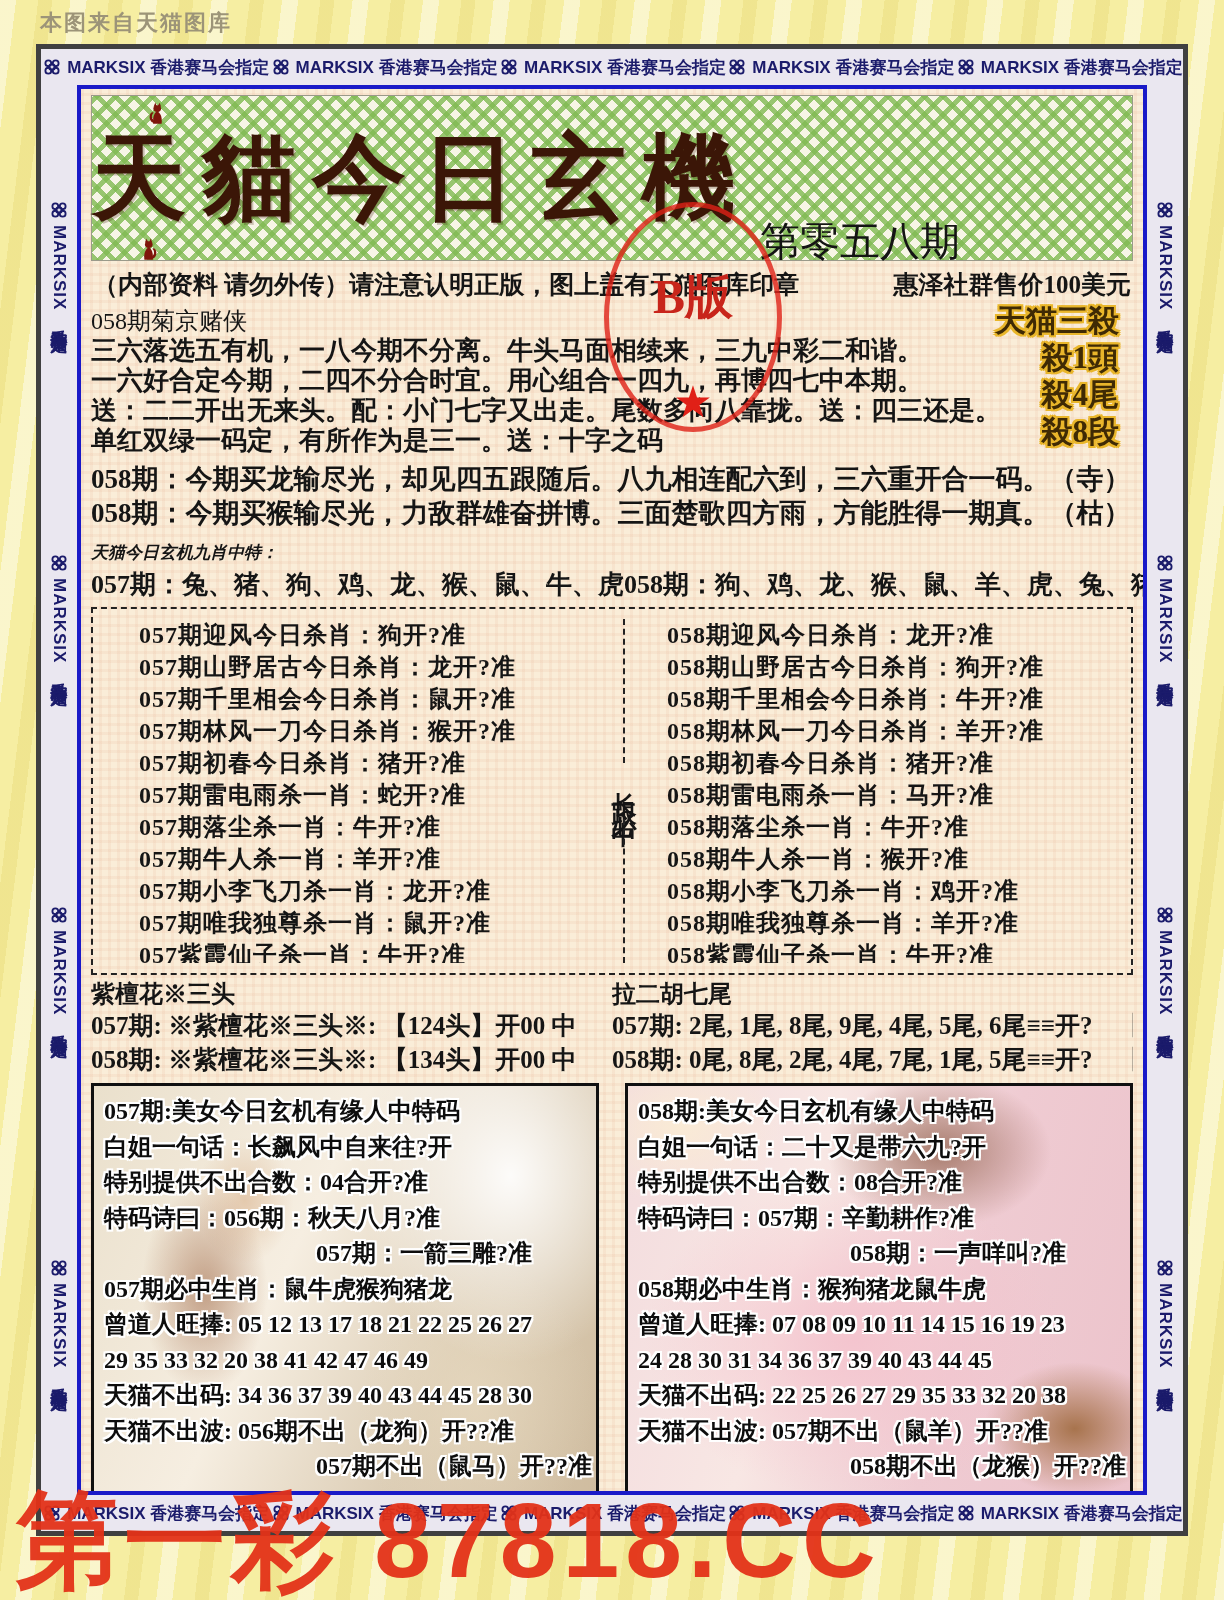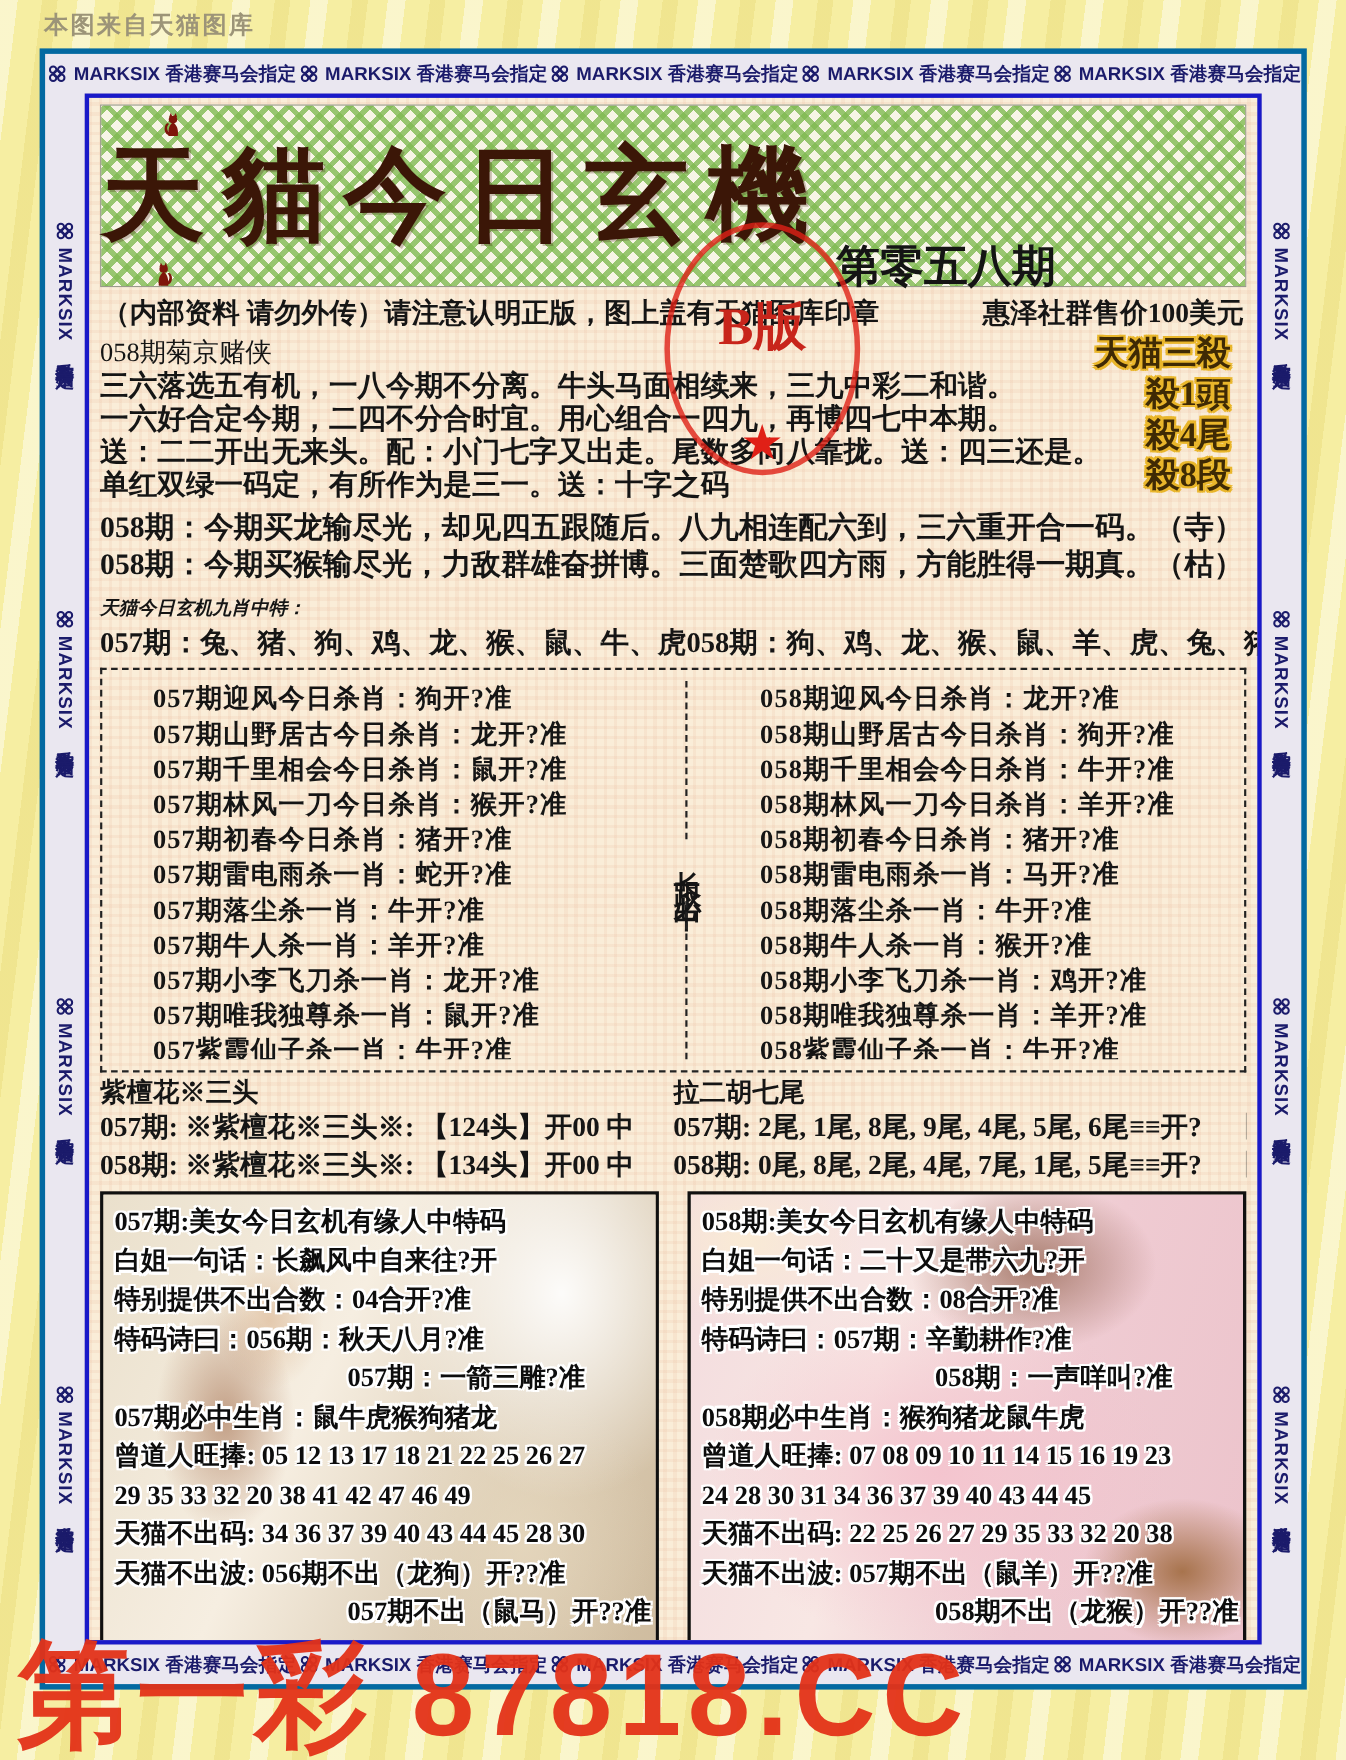--- a/index.html
+++ b/index.html
@@ -7,21 +7,21 @@
     width:1224px;height:1600px;position:relative;overflow:hidden;
     font-family:"Liberation Serif","DejaVu Serif",serif;
     background-color:#F6EEA2;
     background-image:repeating-linear-gradient(97deg,
       rgba(255,255,255,.45) 0 16px, rgba(255,255,255,0) 16px 38px,
       rgba(224,206,96,.28) 38px 52px, rgba(255,255,255,0) 52px 70px);
   }
   .top-note{position:absolute;left:40px;top:8px;font-size:22px;font-weight:bold;
     color:#9C9478;letter-spacing:2px;}
   
-  .card{position:absolute;left:36px;top:44px;width:1152px;height:1492px;background:#0369a1;}
+  .card{position:absolute;left:36px;top:44px;width:1152px;height:1492px;background:#404040;}
   .frame{position:absolute;inset:5px;background:#EAE7F0;}
   .band{position:absolute;display:flex;align-items:center;justify-content:space-around;overflow:hidden;}
   .band-top{left:0;right:0;top:0;height:36px;}
   .band-bottom{left:0;right:0;bottom:0;height:36px;}
   .band-side{top:36px;bottom:36px;width:36px;flex-direction:column;}
   .band-left{left:0;}
   .band-right{right:0;}
   .band-item{display:flex;align-items:center;gap:4px;color:#1B1B6B;font-weight:bold;
     font-size:17px;white-space:nowrap;font-family:"Liberation Sans",sans-serif;}
   .band-side .band-item{flex-direction:column;}
@@ -37,21 +37,21 @@
   
   .header{position:relative;height:166px;border:1px solid #9A9A8A;box-sizing:border-box;
     background-color:#F7F5E6;overflow:visible;z-index:4;
     background-image:repeating-linear-gradient(45deg,rgba(128,186,82,.8) 0 5px,rgba(0,0,0,0) 5px 13px),
       repeating-linear-gradient(-45deg,rgba(128,186,82,.8) 0 5px,rgba(0,0,0,0) 5px 13px);
     display:flex;align-items:flex-start;flex-direction:column;}
   .cat{margin:6px 4px 0 10px;}
   .cat.flip{transform:scaleX(-1);margin:6px 10px 0 4px;}
   .main-title{flex:1;text-align:center;font-size:94px;font-weight:bold;color:#3B1607;
     letter-spacing:16px;line-height:1.15;text-shadow:2px 2px 0 rgba(59,22,7,.25);}
-  .issue{position:absolute;left:668px;top:118px;font-size:40px;font-weight:bold;color:#141414;}
+  .issue{position:absolute;left:668px;top:118px;font-size:40px;font-weight:normal;color:#141414;}
   .stamp{position:absolute;left:512px;top:106px;width:168px;height:220px;
     border:5px solid rgba(223,32,22,.8);border-radius:50%;z-index:6;}
   .stamp-b{position:absolute;left:0;right:0;top:58px;text-align:center;
     font-size:48px;font-weight:bold;color:#C8251B;}
   .stamp-star{position:absolute;left:0;right:0;bottom:2px;text-align:center;
     font-size:44px;color:#E02017;line-height:1;}
   
   .notice{display:flex;justify-content:space-between;align-items:center;
     font-size:25px;font-weight:bold;padding:7px 2px 3px 2px;}
   
@@ -64,21 +64,21 @@
       2px 2px #E9B62B,-2px -2px #E9B62B,2px -2px #E9B62B,-2px 2px #E9B62B;}
   
   .verses{padding-top:6px;}
   .verse-line{font-size:27px;font-weight:bold;line-height:34px;white-space:nowrap;}
   
   .jiuxiao{padding-top:8px;}
   .jiuxiao-title{font-size:17px;font-weight:600;line-height:30px;font-style:italic;}
   .jiuxiao-line{font-size:26px;font-weight:bold;line-height:33px;white-space:nowrap;}
   
   .kill-box{border:2px dashed #222;margin-top:6px;height:368px;box-sizing:border-box;
-    display:flex;padding:10px 0;gap:24px;}
+    display:flex;padding:10px 0;}
   .kill-col{flex:1;display:flex;flex-direction:column;justify-content:space-between;overflow:hidden;}
   .kill-col.left{padding-left:46px;}
   .kill-col.right{padding-left:22px;}
   .kill-line{font-size:24px;font-weight:600;white-space:nowrap;letter-spacing:1px;}
   .kill-center{width:42px;display:flex;flex-direction:column;align-items:center;}
   .kill-seg{flex:1;width:0;border-left:2px dashed #222;}
   .kill-center-label{writing-mode:vertical-rl;font-size:25px;font-weight:bold;
     letter-spacing:10px;padding:8px 0;}
   
   .sections{display:flex;margin-top:4px;}

